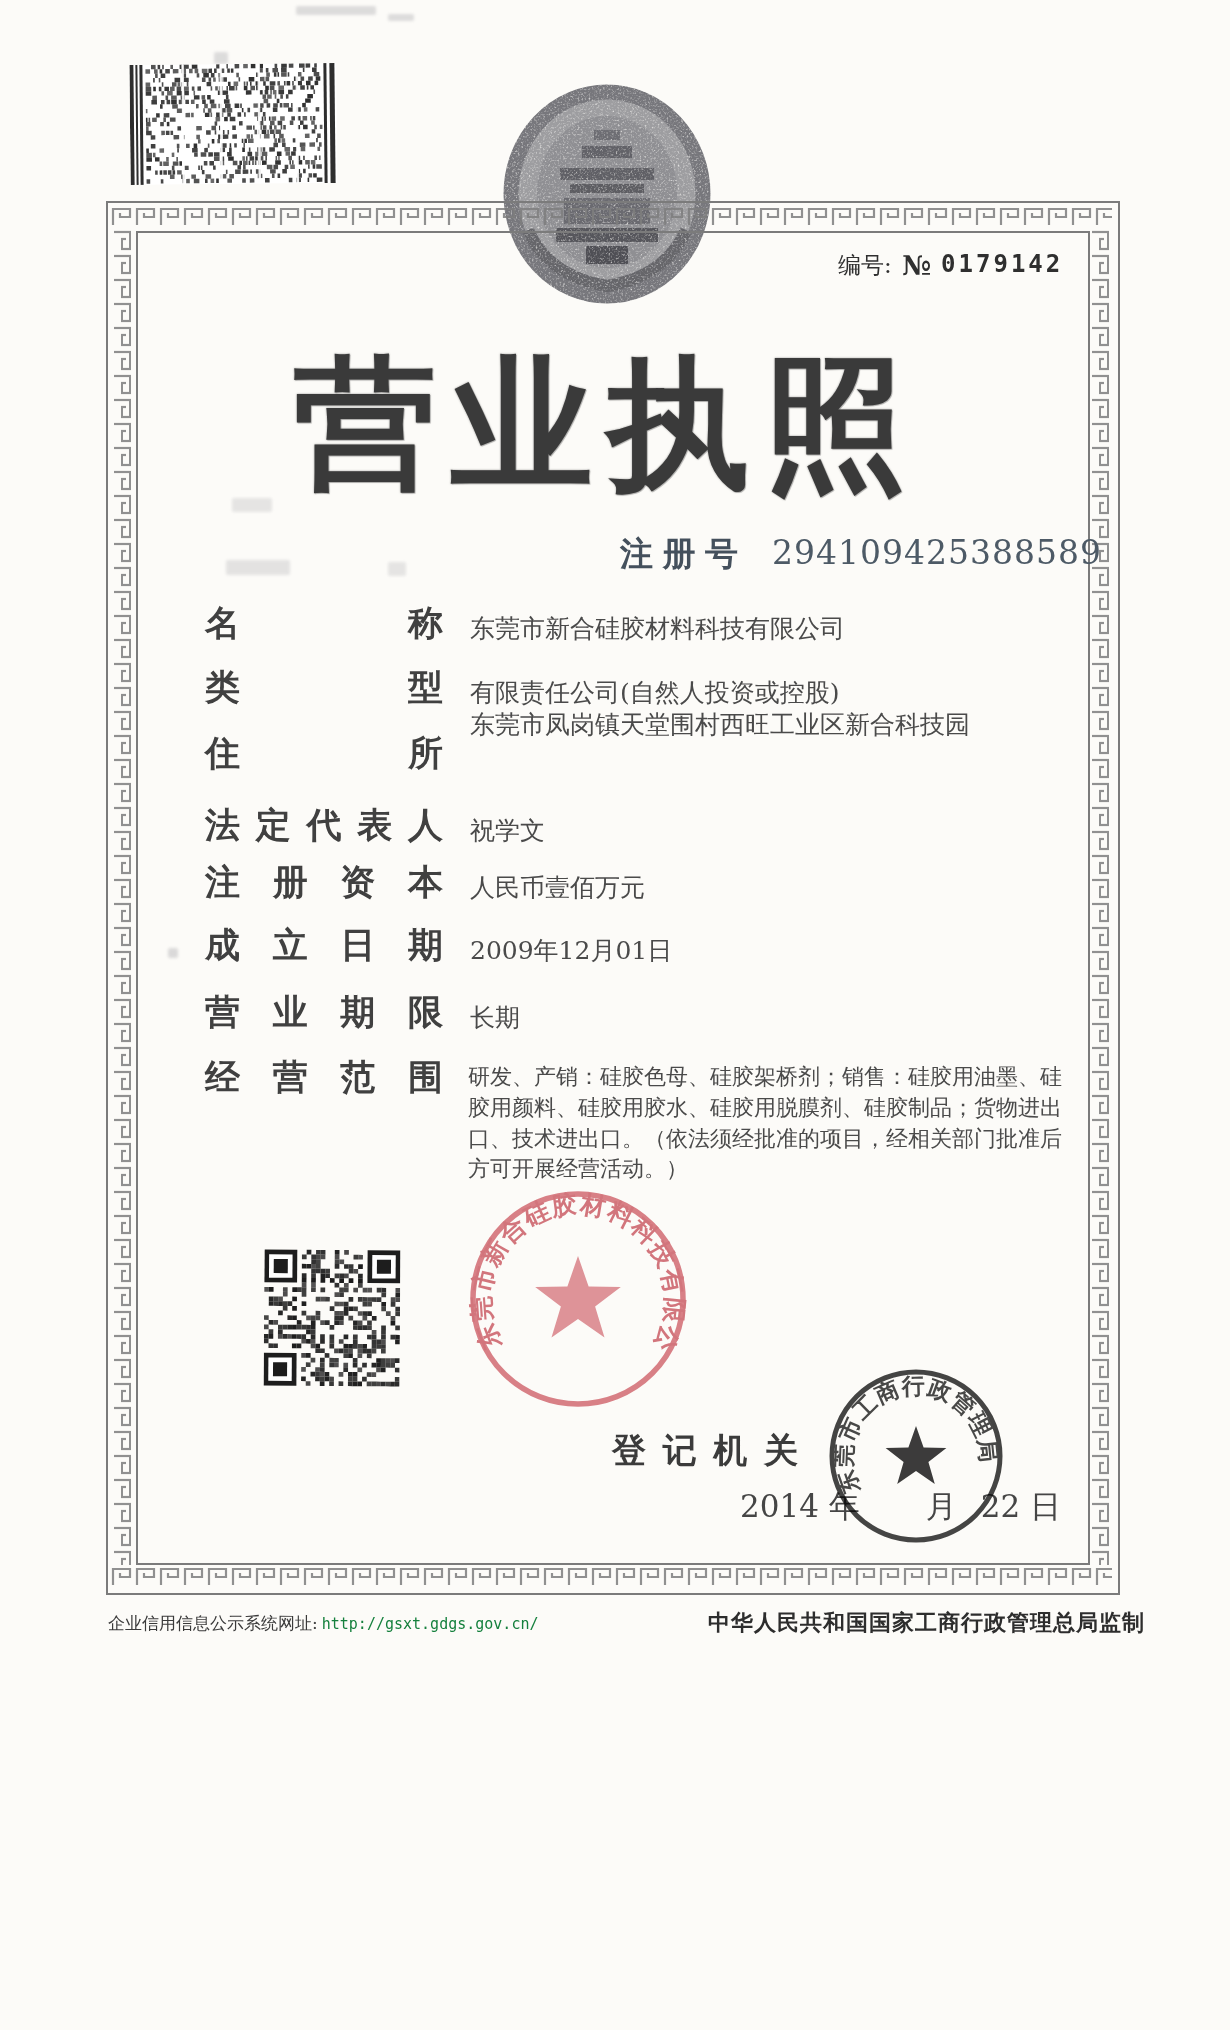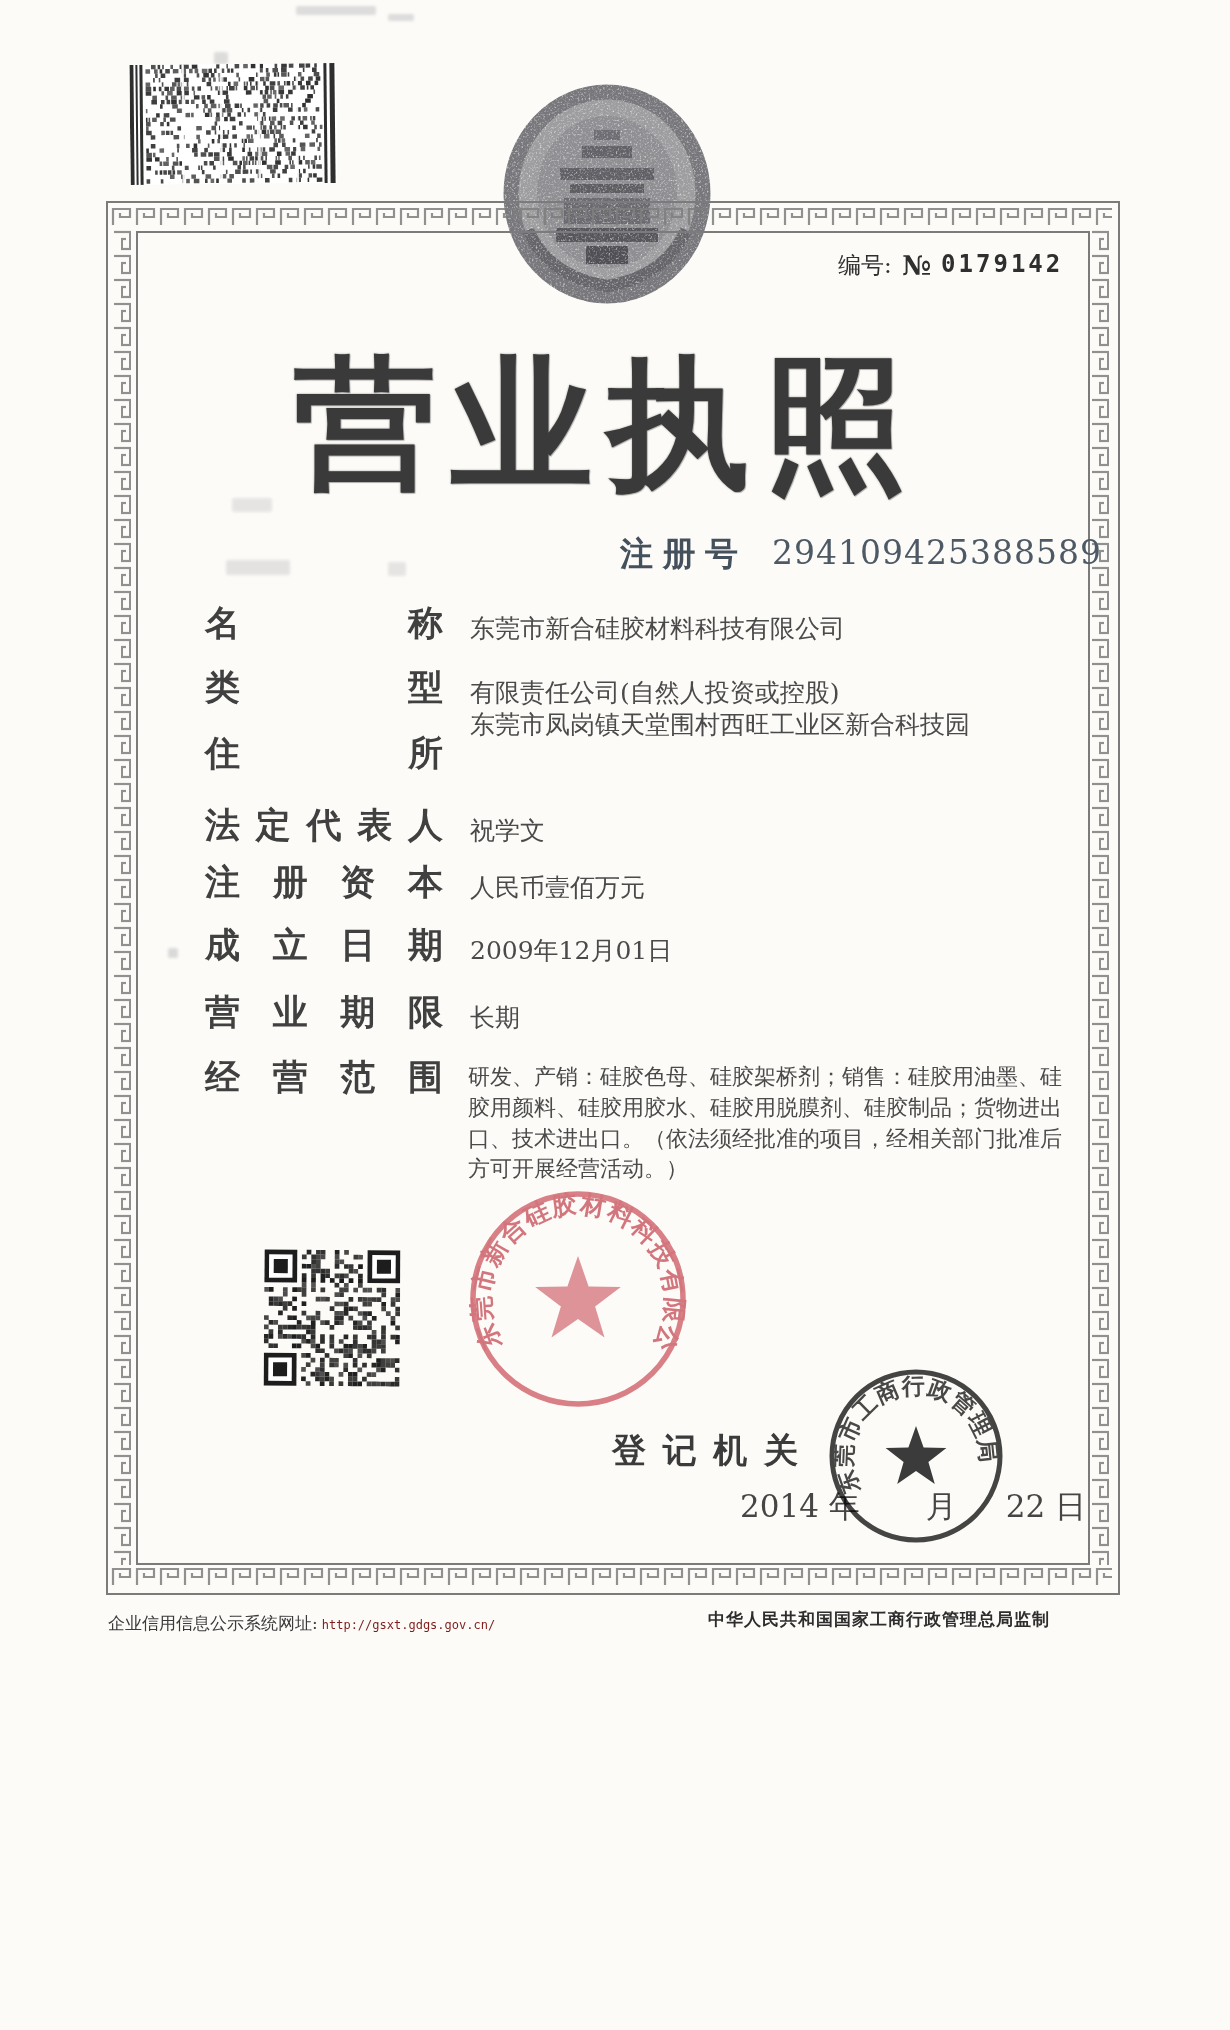--- a/index.html
+++ b/index.html
@@ -27,25 +27,25 @@
   .regno-label{left:620px;top:532px;width:118px;font-size:33px;font-weight:600;color:#44505c}
   .regno-value{left:772px;top:533px;font-size:33px;letter-spacing:1px;color:#4d5a66}
   
   .flabel{left:205px;width:238px;font-size:35px;font-weight:600;color:#404040}
   .fvalue{left:470px;font-size:25px;color:#4a4a4a;white-space:nowrap}
   .fscope{left:468px;width:606px;font-size:22px;line-height:1.4;color:#4a4a4a;white-space:normal}
   
   .registry-label{left:612px;top:1428px;width:186px;font-size:34px;font-weight:600;color:#3b3b3b}
   .date-line{left:740px;top:1486px;font-size:31px;color:#454545;display:flex;align-items:center;white-space:nowrap}
   .date-line .m{margin-left:66px}
-  .date-line .d{margin-left:49px}
+  .date-line .d{margin-left:24px}
   
   .footer-left{left:108px;top:1612px;font-size:17px;color:#3a3a3a;display:flex;align-items:baseline;gap:4px}
-  .footer-left .url{font-family:"DejaVu Sans Mono","Liberation Mono",monospace;font-size:12px;color:#7f1d1d}
-  .footer-right{left:708px;top:1608px;font-size:17px;font-weight:600;letter-spacing:1px;color:#2d2d2d}
+  .footer-left .url{font-family:"DejaVu Sans Mono","Liberation Mono",monospace;font-size:15px;color:#15803d}
+  .footer-right{left:708px;top:1608px;font-size:22px;font-weight:600;letter-spacing:1px;color:#2d2d2d}
   
   .seal{mix-blend-mode:multiply}
   
   .smudge{background:#8d8d93;filter:blur(1.5px);opacity:.28;border-radius:2px}
 </style>
 </head>
 <body>
 
 <div class="abs smudge" style="left:296px;top:6px;width:80px;height:9px"></div>
 <div class="abs smudge" style="left:388px;top:14px;width:26px;height:7px"></div>

